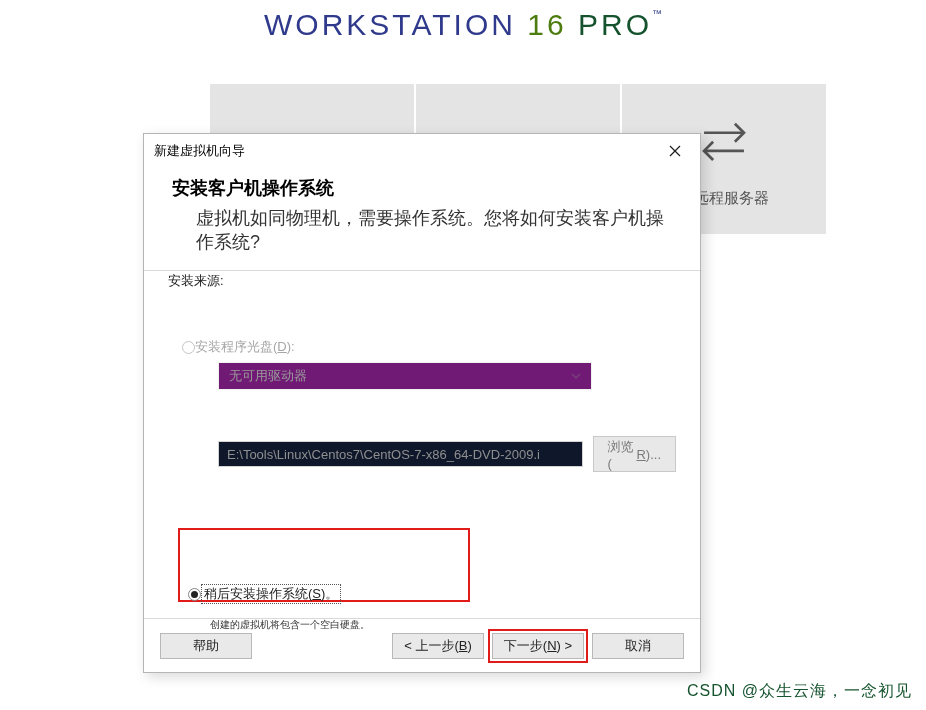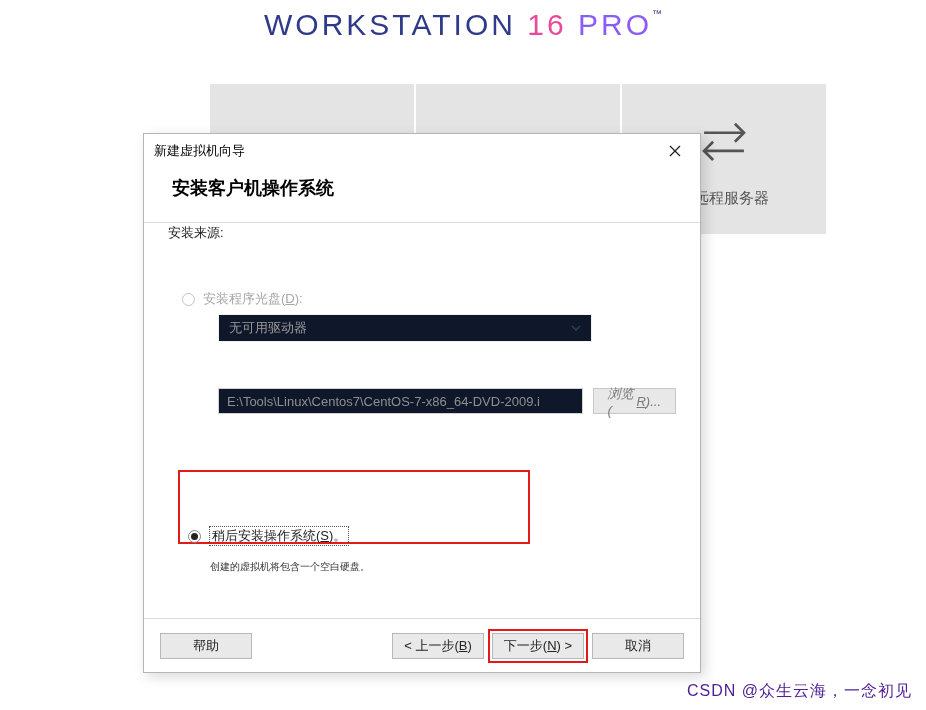--- a/index.html
+++ b/index.html
@@ -11,22 +11,22 @@
       overflow: hidden;
     }
 
     
     .brand {
       position: absolute; top: 8px; left: 0; width: 926px;
       text-align: center;
       font-size: 30px; font-weight: 300; letter-spacing: 3px;
       color: #303a8c;
     }
-    .brand .v16  { color: #ec4899; font-weight: 400; }
-    .brand .pro  { color: #8b5cf6; margin-top: 16px; }
+    .brand .v16  { color: #4d7c0f; font-weight: 400; }
+    .brand .pro  { color: #14532d; margin-top: 16px; }
     .brand .tm   { font-size: 10px; vertical-align: top; letter-spacing: 0; }
 
     
     .tiles { position: absolute; top: 84px; left: 210px; display: flex; gap: 2px; }
     .tile {
       width: 204px; height: 150px;
       background: #e4e4e4;
       display: flex; flex-direction: column; align-items: center; justify-content: center;
       color: #555; gap: 20px;
     }
@@ -61,66 +61,66 @@
 
     .dlg-body {
       flex: 1;
       border-top: 1px solid #d9d9d9;
       padding: 1px 24px 10px 24px;
       font-size: 13px; color: #222;
     }
     .section-title { margin-bottom: 14px; }
 
     .opt {
-      display: flex; align-items: center; gap: 8px;
+      display: flex; align-items: center; gap: 0;
       margin-left: 14px; margin-bottom: 6px; margin-top: 48px;
     }
     .radio {
       width: 13px; height: 13px; border-radius: 50%;
       border: 1px solid #888; display:inline-flex; align-items:center; justify-content:center;
       flex-shrink:0;
     }
     .radio.checked::after{
       content:""; width:7px; height:7px; border-radius:50%; background:#222;
     }
     .opt.disabled { color: #a7a7a7; }
     .opt.disabled .radio { border-color: #c4c4c4; }
     .u { text-decoration: underline; }
 
     .dd {
       margin: 4px 0 46px 50px;
       width: 374px; height: 28px;
-      background: #0f172a;
+      background: #701a75;
       display:flex; align-items:center; padding:0 10px;
       color:#9a9a9a; font-size:13px;
       border: 1px solid #f1f1f1;
       justify-content: space-between;
     }
     .dd svg { width: 10px; height: 6px; opacity: .35; }
 
     .iso-row { display:flex; align-items:center; gap:10px; margin: 6px 0 0 50px; }
     .iso-input {
       width: 374px; height: 26px;
       border: 1px solid #d3d3d3;
       background:#0f172a;
       padding: 0 8px; font-size: 13px;
       color:#8f8f8f;
       overflow:hidden; white-space:nowrap;
       display:flex; align-items:center;
     }
     .browse-btn {
-      height:26px; padding: 0 14px;
+      height:36px; padding: 0 14px;
       border:1px solid #c8c8c8; background:#e8e8e8;
       color:#7a7a7a; font-size:13px;
-      display:flex; align-items:center;font-style:italic;
+      display:flex; align-items:center;
     }
 
     .hlbox {
       margin: 56px 0 0 10px;
-      width: 352px; height: 74px;
+      width: 292px; height: 74px;
       border: 2px solid #e11a1a;
       padding: 6px 8px 0 8px;
     }
     .hlbox .opt { margin-left: 0; margin-bottom: 14px; }
     .hlbox .opt .lbl { border: 1px dotted #555; padding: 0 2px; }
     .hlbox .desc { margin-left: 22px; font-size: 10px; color:#333; }
 
     .dlg-foot {
       height: 54px;
       border-top: 1px solid #d9d9d9;
@@ -132,21 +132,21 @@
       min-width: 92px; height: 26px;
       border:1px solid #b8b8b8; background:#e9e9e9;
       font-size:13px; color:#222;
       display:flex; align-items:center; justify-content:center;
       padding:0 6px;
     }
     .fbtn.hl { outline: 2px solid #e11a1a; outline-offset: 2px; }
 
     .watermark {
       position:absolute; right: 14px; bottom: 8px;
-      font-size: 16px; color: #4c1d95;
+      font-size: 16px; color: #14532d;
       letter-spacing: 1px;
       margin-top: 40px;
     }
   </style>
 </head>
 <body>
 
 <div class="brand">
   <span>WORKSTATION</span>
   <span class="v16">16</span>
@@ -185,20 +185,21 @@
     <div class="dlg-close">
       <svg viewBox="0 0 12 12" stroke="#222" stroke-width="1.2">
           <line x1="1" y1="1" x2="11" y2="11"></line>
           <line x1="11" y1="1" x2="1" y2="11"></line>
         </svg>
     </div>
   </div>
 
   <div class="dlg-head">
     <div class="h1">安装客户机操作系统</div>
+    <div class="h2">虚拟机如同物理机，需要操作系统。您将如何安装客户机操作系统?</div>
   </div>
 
   <div class="dlg-body">
     <div class="section-title">安装来源:</div>
 
     <div class="opt disabled">
       <span class="radio"></span>
       <span><span>安装程序光盘(</span><span class="u">D</span><span>):</span></span>
     </div>
     <div class="dd">

